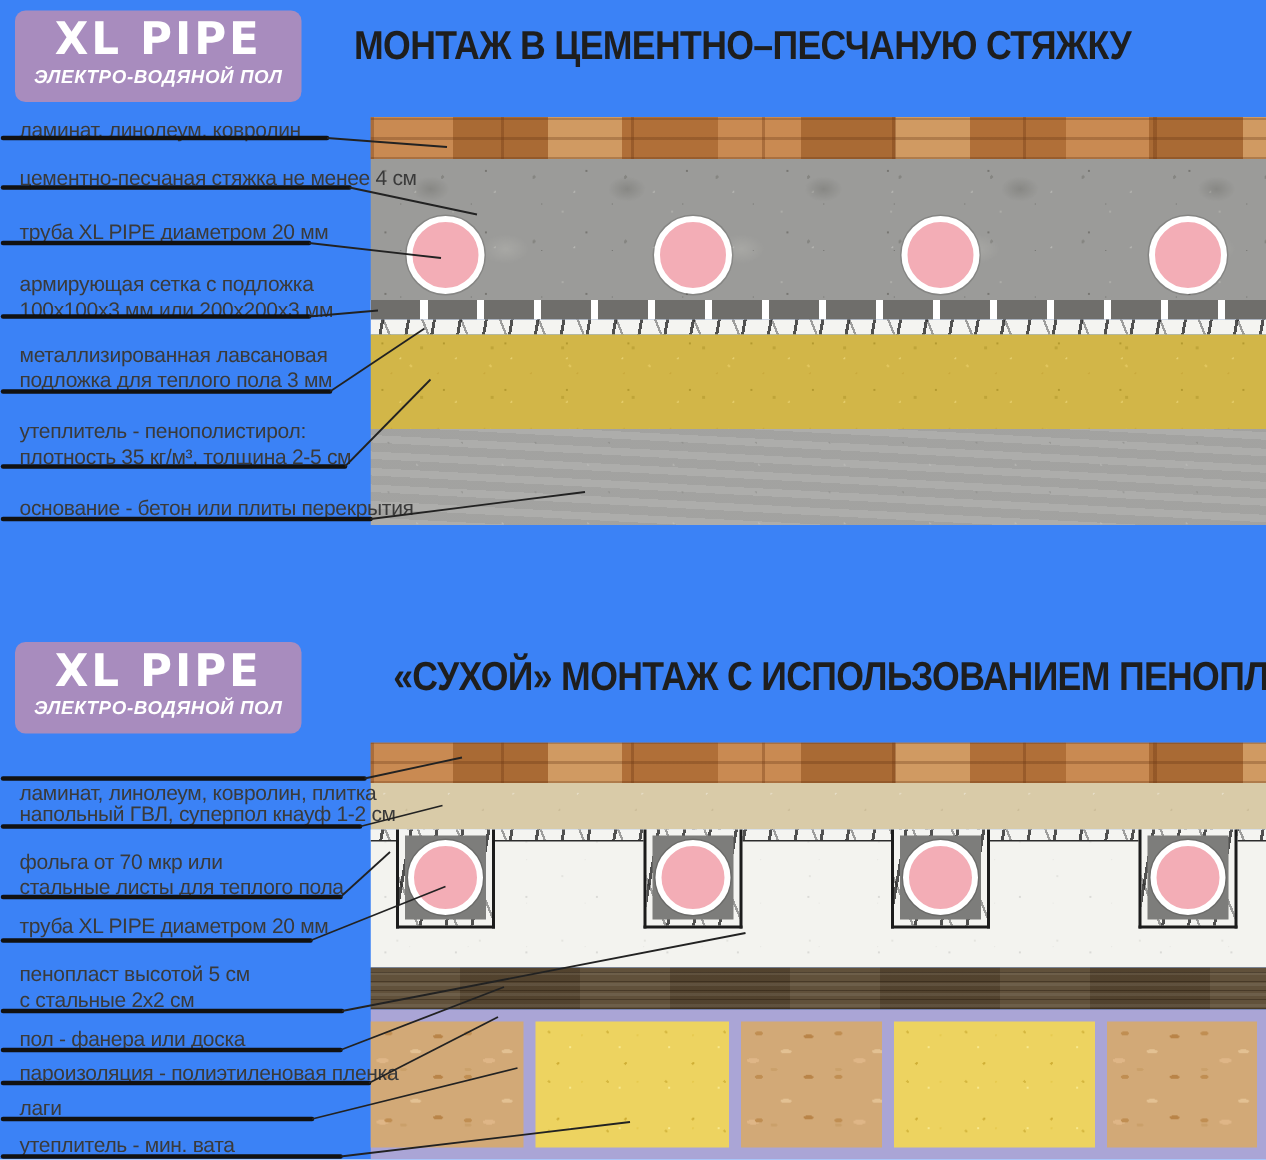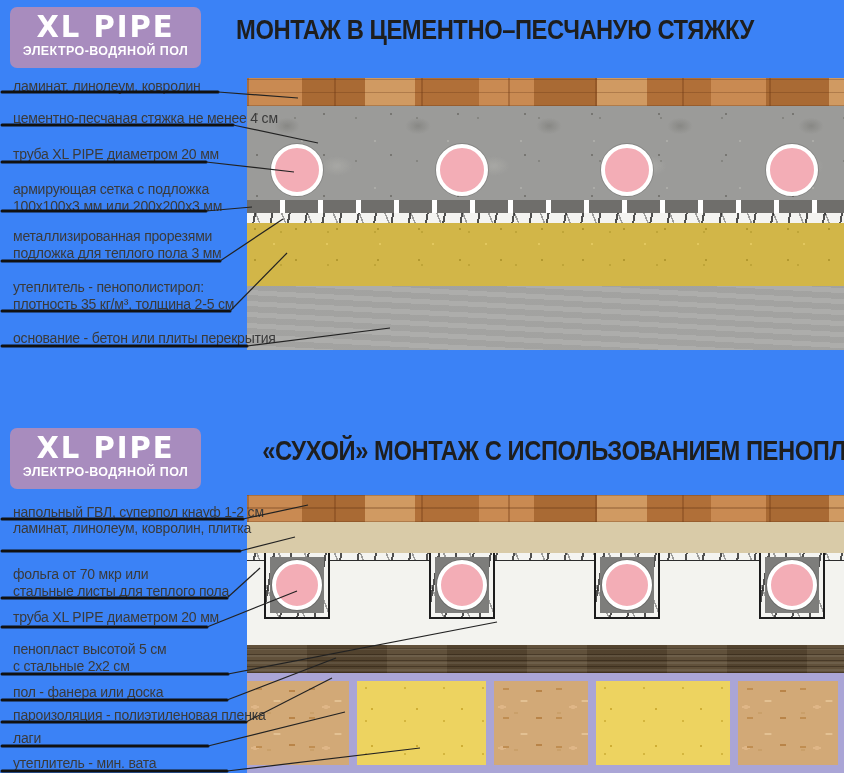--- a/index.html
+++ b/index.html
@@ -5,21 +5,21 @@
   html,body{margin:0;padding:0;background:#fff;}
   .canvas{position:relative;width:844px;height:773px;background:#3b82f6;overflow:hidden;
           font-family:"Liberation Sans",sans-serif;}
 
   
   .logo{position:absolute;left:10px;width:191px;height:61px;background:#a88cbe;border-radius:7px;
         color:#fff;text-align:center;box-sizing:border-box;padding-top:3px;}
   .logo1{top:7px;} .logo2{top:428px;}
   .logo-brand{font-family:"DejaVu Sans",sans-serif;font-weight:800;font-size:30px;line-height:34px;
               letter-spacing:2px;transform:scaleX(.97);}
-  .logo-sub{font-size:12.5px;font-weight:700;letter-spacing:.4px;line-height:15px;}
+  .logo-sub{font-size:12.5px;font-weight:700;letter-spacing:.4px;line-height:15px;font-style:italic;}
 
   
   .title{position:absolute;text-align:center;color:#1e1e1e;font-weight:800;font-size:27px;
          letter-spacing:-.5px;white-space:nowrap;transform:scaleX(.88);transform-origin:center;}
   .t1{top:15px;left:180px;width:630px;}
   .t2{top:436px;left:225px;width:619px;}
 
   
   .lbl{position:absolute;left:13px;color:#3a3a3a;font-size:14px;letter-spacing:-.2px;
        line-height:16.5px;white-space:nowrap;font-weight:500;}
@@ -157,21 +157,21 @@
       <span>цементно-песчаная стяжка не менее 4 см</span>
     </div>
   <div class="lbl" style="top:146px">
       <span>труба XL PIPE диаметром 20 мм</span>
     </div>
   <div class="lbl" style="top:181px">
     <span>армирующая сетка с подложка</span>
     <span>100х100х3 мм или 200х200х3 мм</span>
   </div>
   <div class="lbl" style="top:228px">
-    <span>металлизированная прорезями</span>
+    <span>металлизированная лавсановая</span>
     <span>подложка для теплого пола 3 мм</span>
   </div>
   <div class="lbl" style="top:279px">
     <span>утеплитель - пенополистирол:</span>
     <span>плотность 35 кг/м³, толщина 2-5 см</span>
   </div>
   <div class="lbl" style="top:330px">
       <span>основание - бетон или плиты перекрытия</span>
     </div>
 
@@ -213,21 +213,21 @@
       <div class="block wool" style="left:110px;width:129px"></div>
       <div class="block osb" style="left:247px;width:94px"></div>
       <div class="block wool" style="left:349px;width:134px"></div>
       <div class="block osb" style="left:491px;width:100px"></div>
     </div>
   </div>
 
   <div class="lbl" style="top:520px">
       <span>ламинат, линолеум, ковролин, плитка</span>
     </div>
-  <div class="lbl" style="top:504px">
+  <div class="lbl" style="top:534px">
       <span>напольный ГВЛ, суперпол кнауф 1-2 см</span>
     </div>
   <div class="lbl" style="top:566px">
     <span>фольга от 70 мкр или</span>
     <span>стальные листы для теплого пола</span>
   </div>
   <div class="lbl" style="top:609px">
       <span>труба XL PIPE диаметром 20 мм</span>
     </div>
   <div class="lbl" style="top:641px">

